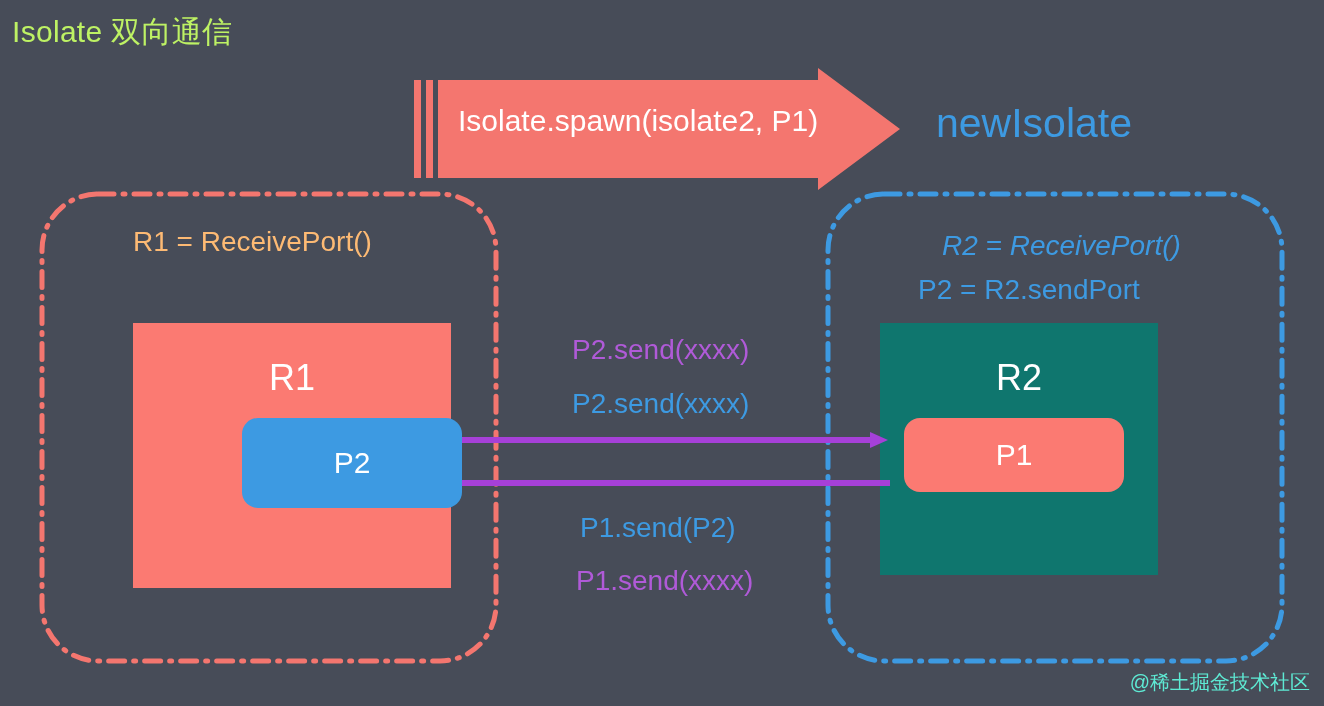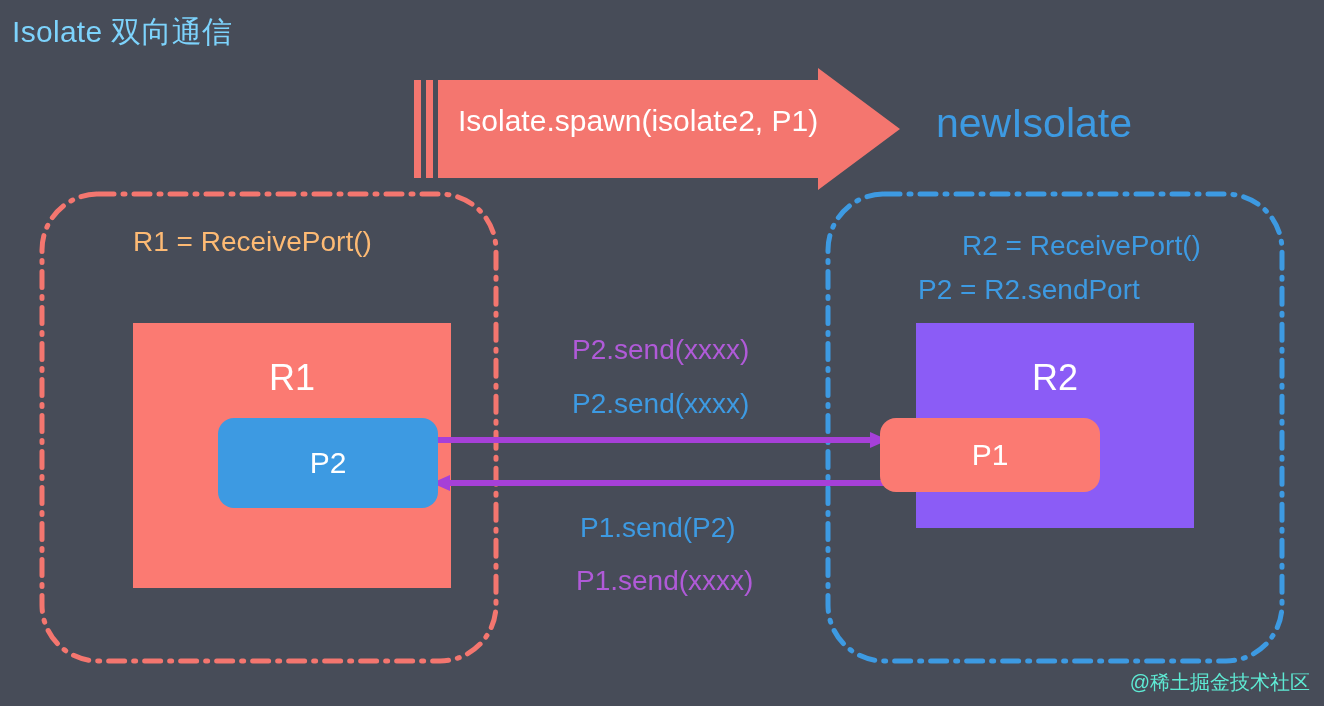--- a/index.html
+++ b/index.html
@@ -17,21 +17,21 @@
     background: #474c58;
     overflow: hidden;
   }
 
   
   #page-title {
     position: absolute;
     left: 12px;
     top: 12px;
     font-size: 30px;
-    color: #7dd3fc;
+    color: #bef264;
     letter-spacing: 0.3px;
     white-space: nowrap;
   }
 
   
   .isolate-label {
     position: absolute;
     font-size: 41px;
     white-space: nowrap;
   }
@@ -76,41 +76,42 @@
   
   .receive-port {
     position: absolute;
   }
   #r1-box {
     left: 133px; top: 323px; width: 278px; height: 265px;
     background: #fb7a72;
     padding-left: 40px;
   }
   #r2-box {
-    left: 916px; top: 323px; width: 278px; height: 205px;
-    background: #8b5cf6;
+    left: 880px; top: 323px; width: 278px; height: 252px;
+    background: #0f766e;
   }
   .receive-port-label {
     position: absolute;
     top: 34px;
     left: 0;
     width: 100%;
     text-align: center;
     font-size: 36px;
     color: #ffffff;
   }
 
   .send-port {
     position: absolute;
     border-radius: 16px;
     display: flex;
     align-items: center;
     justify-content: center;
     font-size: 30px;
     color: #ffffff;
+    margin-left: 24px;
   }
   #p2-box {
     left: 218px; top: 418px; width: 220px; height: 90px;
     background: #3d9ae2;
   }
   #p1-box {
     left: 880px; top: 418px; width: 220px; height: 74px;
     background: #fb7a72;
   }
 
@@ -119,21 +120,21 @@
     position: absolute;
     font-size: 28px;
     white-space: nowrap;
   }
   .code-red  { color: #fdba74; }
   .code-blue { color: #3d9ae2; }
   .code-purple { color: #b05ad8; }
 
   #r1-decl  { left: 133px; top: 226px; }
   #p1-decl  { left: 133px; top: 272px; }
-  #r2-decl  { left: 962px; top: 230px; }
+  #r2-decl  { left: 942px; top: 230px; font-style: italic; }
   #p2-decl  { left: 918px; top: 274px; }
 
   #msg-1 { left: 572px; top: 334px; }
   #msg-2 { left: 572px; top: 388px; }
   #msg-3 { left: 580px; top: 512px; }
   #msg-4 { left: 576px; top: 565px; }
 
   
   #message-arrows {
     position: absolute;

